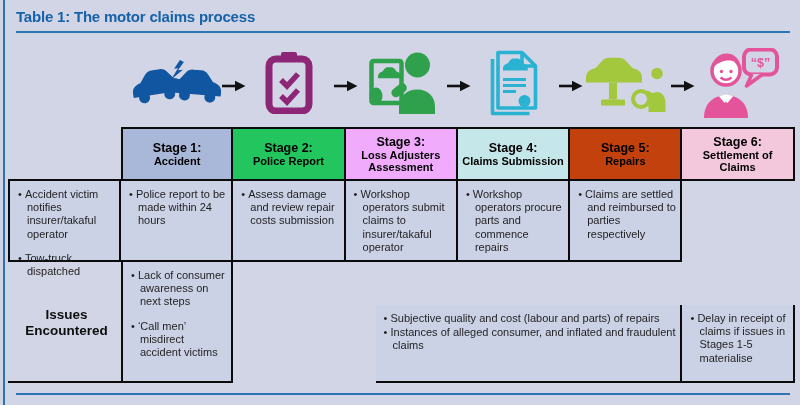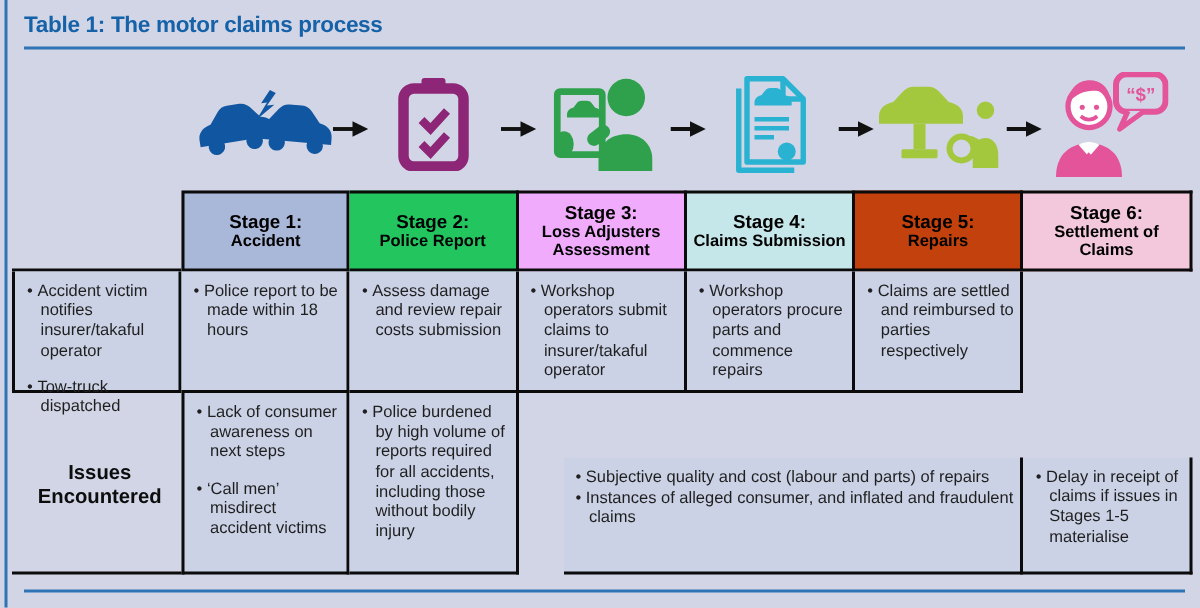--- a/index.html
+++ b/index.html
@@ -185,43 +185,40 @@
     <div class="cell head bt br bb" style="background: rgb(243, 199, 220);">
       <span class="l1">Stage 6:</span>
       <span class="l2">Settlement of Claims</span>
     </div>
 
     <div class="cell bl br bb">
       <div class="bullet">Accident victim notifies insurer/takaful operator</div>
       <div class="bullet">Tow-truck dispatched</div>
     </div>
     <div class="cell br bb">
-      <div class="bullet">Police report to be made within 18 hours</div>
+      <div class="bullet">Police report to be made within 24 hours</div>
     </div>
     <div class="cell br bb">
       <div class="bullet">Assess damage and review repair costs submission</div>
     </div>
     <div class="cell br bb">
       <div class="bullet">Workshop operators submit claims to insurer/takaful operator</div>
     </div>
     <div class="cell br bb">
       <div class="bullet">Workshop operators procure parts and commence repairs</div>
     </div>
     <div class="cell br bb">
       <div class="bullet">Claims are settled and reimbursed to parties respectively</div>
     </div>
 
     <div class="cell plain rowlabel bb ilabel">Issues Encountered</div>
     <div class="cell bl br bb i1">
       <div class="bullet">Lack of consumer awareness on next steps</div>
       <div class="bullet">‘Call men’ misdirect accident victims</div>
     </div>
-    <div class="cell br bb i2">
-      <div class="bullet">Police burdened by high volume of reports required for all accidents, including those without bodily injury</div>
-    </div>
     <div class="cell br bb m35 tight">
       <div class="bullet">Subjective quality and cost (labour and parts) of repairs</div>
       <div class="bullet">Instances of alleged consumer, and inflated and fraudulent claims</div>
     </div>
     <div class="cell br bb i6">
       <div class="bullet">Delay in receipt of claims if issues in Stages 1-5 materialise</div>
     </div>
   </div>
 
   <div class="bottom-rule"></div>

